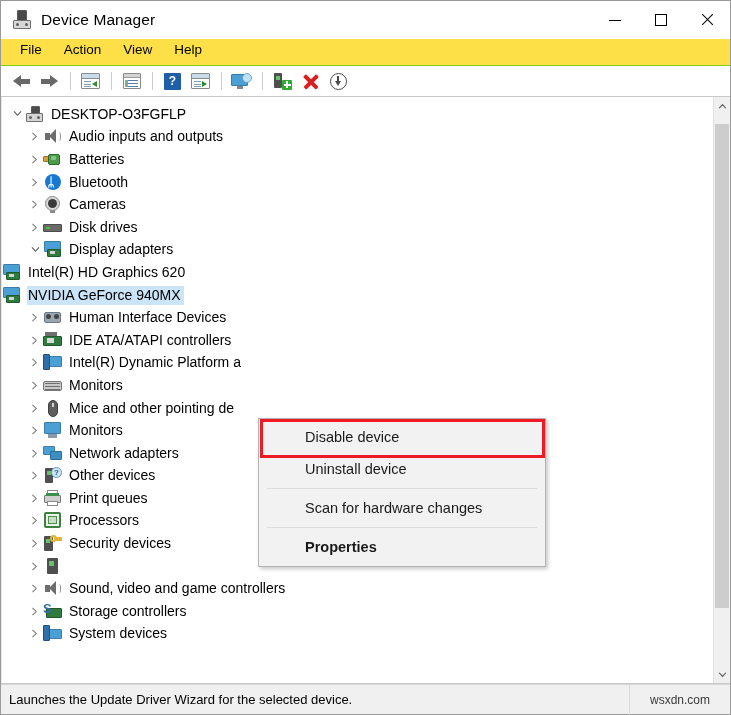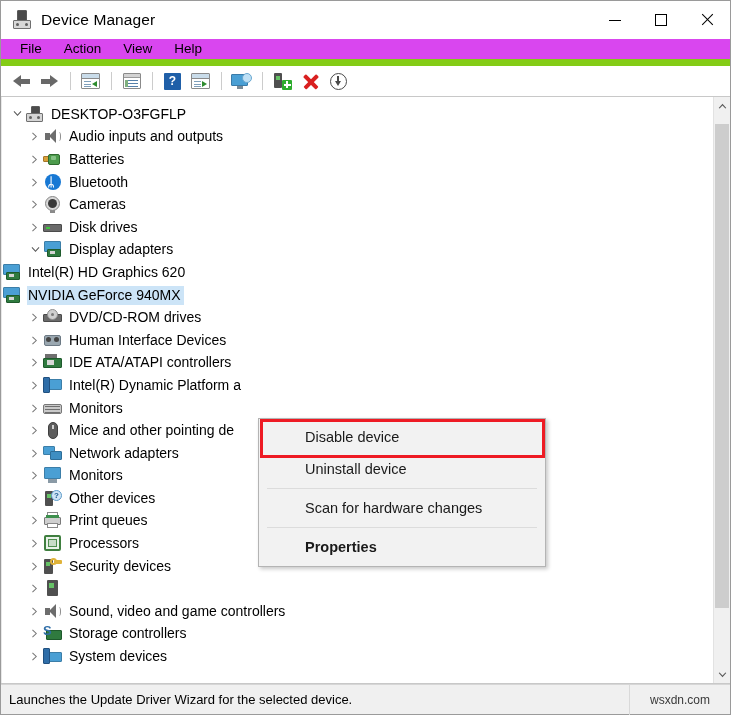--- a/index.html
+++ b/index.html
@@ -60,24 +60,24 @@
   .wc-close::before, .wc-close::after {
     content: ""; position: absolute; left: 0; top: 6px;
     width: 15px; height: 1px; background: #000;
   }
   .wc-close::before { transform: rotate(45deg); }
   .wc-close::after { transform: rotate(-45deg); }
 
   
   #menubar {
     height: 27px; flex: 0 0 27px;
-    display: flex; align-items: flex-end;
-    background: #d946ef;
+    display: flex; align-items: flex-start;
+    background: #fde047;
     padding-left: 8px;
-    border-bottom: 7px solid #84cc16;
+    border-bottom: 1px solid #84cc16;
   }
   .menu-item {
     padding: 3px 11px;
     font-size: 13.5px; color: #000000;
   }
 
   
   #toolbar {
     height: 31px; flex: 0 0 31px;
     display: flex; align-items: center;
@@ -610,33 +610,20 @@
             <div class="g-chip"></div>
           </div>
           <div class="label-wrap">NVIDIA GeForce 940MX</div>
         </div>
         <div class="row lvl1">
           <div class="chev">
             <svg width="6" height="9" viewBox="0 0 6 9">
               <path d="M0.8 0.6 L5 4.5 L0.8 8.4 L0.1 7.7 L3.6 4.5 L0.1 1.3 Z" fill="#767676"></path>
             </svg>
           </div>
-          <div class="dev-icon ic-dvd">
-            <div class="v-body"></div>
-            <div class="v-disc"></div>
-            <div class="v-hole"></div>
-          </div>
-          <div class="label-wrap">DVD/CD-ROM drives</div>
-        </div>
-        <div class="row lvl1">
-          <div class="chev">
-            <svg width="6" height="9" viewBox="0 0 6 9">
-              <path d="M0.8 0.6 L5 4.5 L0.8 8.4 L0.1 7.7 L3.6 4.5 L0.1 1.3 Z" fill="#767676"></path>
-            </svg>
-          </div>
           <div class="dev-icon ic-hid">
             <div class="h-body"></div>
             <div class="h-l"></div>
             <div class="h-r"></div>
           </div>
           <div class="label-wrap">Human Interface Devices</div>
         </div>
         <div class="row lvl1">
           <div class="chev">
             <svg width="6" height="9" viewBox="0 0 6 9">
@@ -689,37 +676,37 @@
             <div class="m-wheel"></div>
           </div>
           <div class="label-wrap">Mice and other pointing de</div>
         </div>
         <div class="row lvl1">
           <div class="chev">
             <svg width="6" height="9" viewBox="0 0 6 9">
               <path d="M0.8 0.6 L5 4.5 L0.8 8.4 L0.1 7.7 L3.6 4.5 L0.1 1.3 Z" fill="#767676"></path>
             </svg>
           </div>
+          <div class="dev-icon ic-computer">
+            <div class="c-mon"></div>
+            <div class="c-base"></div>
+          </div>
+          <div class="label-wrap">Monitors</div>
+        </div>
+        <div class="row lvl1">
+          <div class="chev">
+            <svg width="6" height="9" viewBox="0 0 6 9">
+              <path d="M0.8 0.6 L5 4.5 L0.8 8.4 L0.1 7.7 L3.6 4.5 L0.1 1.3 Z" fill="#767676"></path>
+            </svg>
+          </div>
           <div class="dev-icon ic-net">
             <div class="n-m1"></div>
             <div class="n-m2"></div>
           </div>
           <div class="label-wrap">Network adapters</div>
-        </div>
-        <div class="row lvl1">
-          <div class="chev">
-            <svg width="6" height="9" viewBox="0 0 6 9">
-              <path d="M0.8 0.6 L5 4.5 L0.8 8.4 L0.1 7.7 L3.6 4.5 L0.1 1.3 Z" fill="#767676"></path>
-            </svg>
-          </div>
-          <div class="dev-icon ic-computer">
-            <div class="c-mon"></div>
-            <div class="c-base"></div>
-          </div>
-          <div class="label-wrap">Monitors</div>
         </div>
         <div class="row lvl1">
           <div class="chev">
             <svg width="6" height="9" viewBox="0 0 6 9">
               <path d="M0.8 0.6 L5 4.5 L0.8 8.4 L0.1 7.7 L3.6 4.5 L0.1 1.3 Z" fill="#767676"></path>
             </svg>
           </div>
           <div class="dev-icon ic-other">
             <div class="o-tower"></div>
             <div class="o-led"></div>

